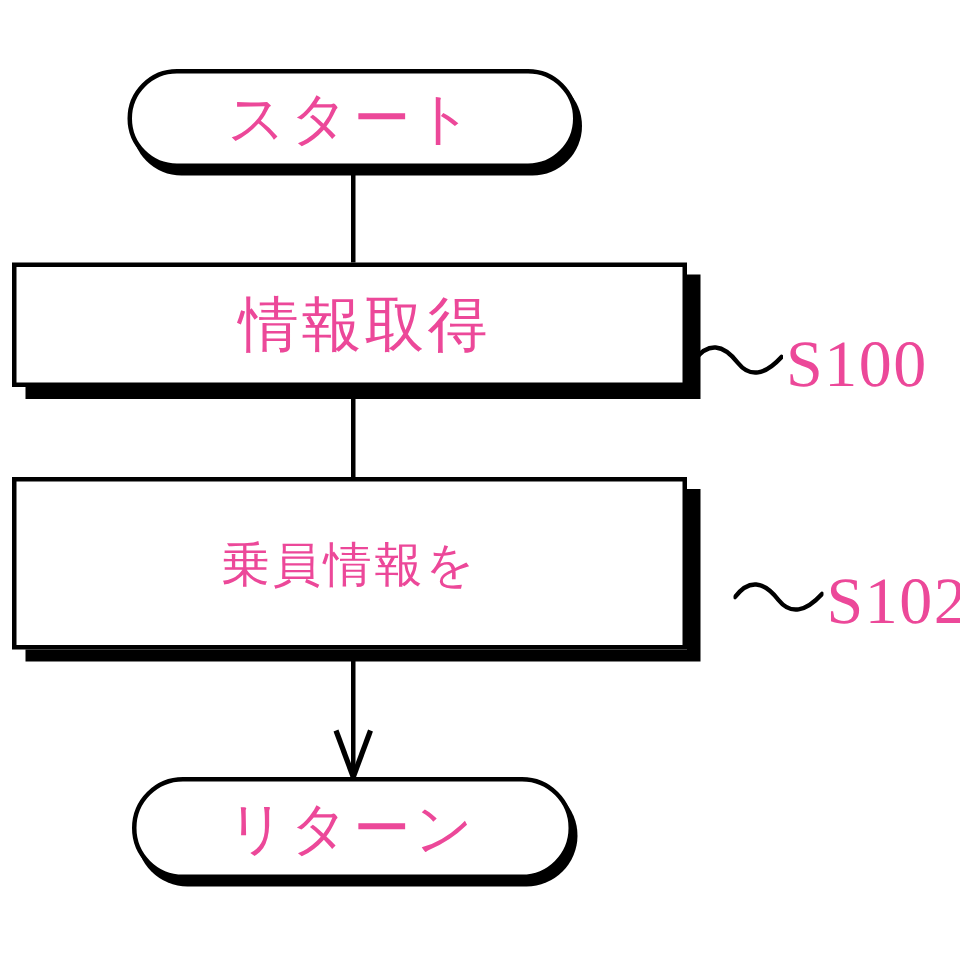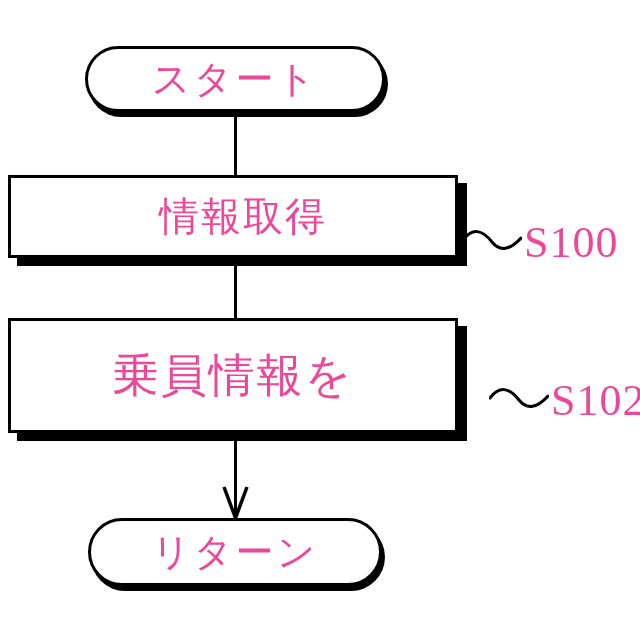--- a/index.html
+++ b/index.html
@@ -32,21 +32,21 @@
     box-shadow: 3px 5px 0 0 #000000;
     font-size: 38px;
     letter-spacing: 3px;
   }
   .process {
     box-shadow: 9px 8px 0 0 #000000;
     font-size: 40px;
     letter-spacing: 2px;
   }
   .process .two-line {
-    font-size: 46px;
+    font-size: 32px;
     line-height: 56px;
   }
   #start-node  { left: 85px;  top: 46px;  width: 300px; height: 66px; }
   #info-node   { left: 8px;   top: 175px; width: 450px; height: 83px; padding-left: 20px; }
   #est-node    { left: 8px;   top: 318px; width: 450px; height: 115px; }
   #return-node { left: 88px;  top: 518px; width: 294px; height: 68px; align-items: center; }
 
   .vline {
     position: absolute;
     width: 3px;

